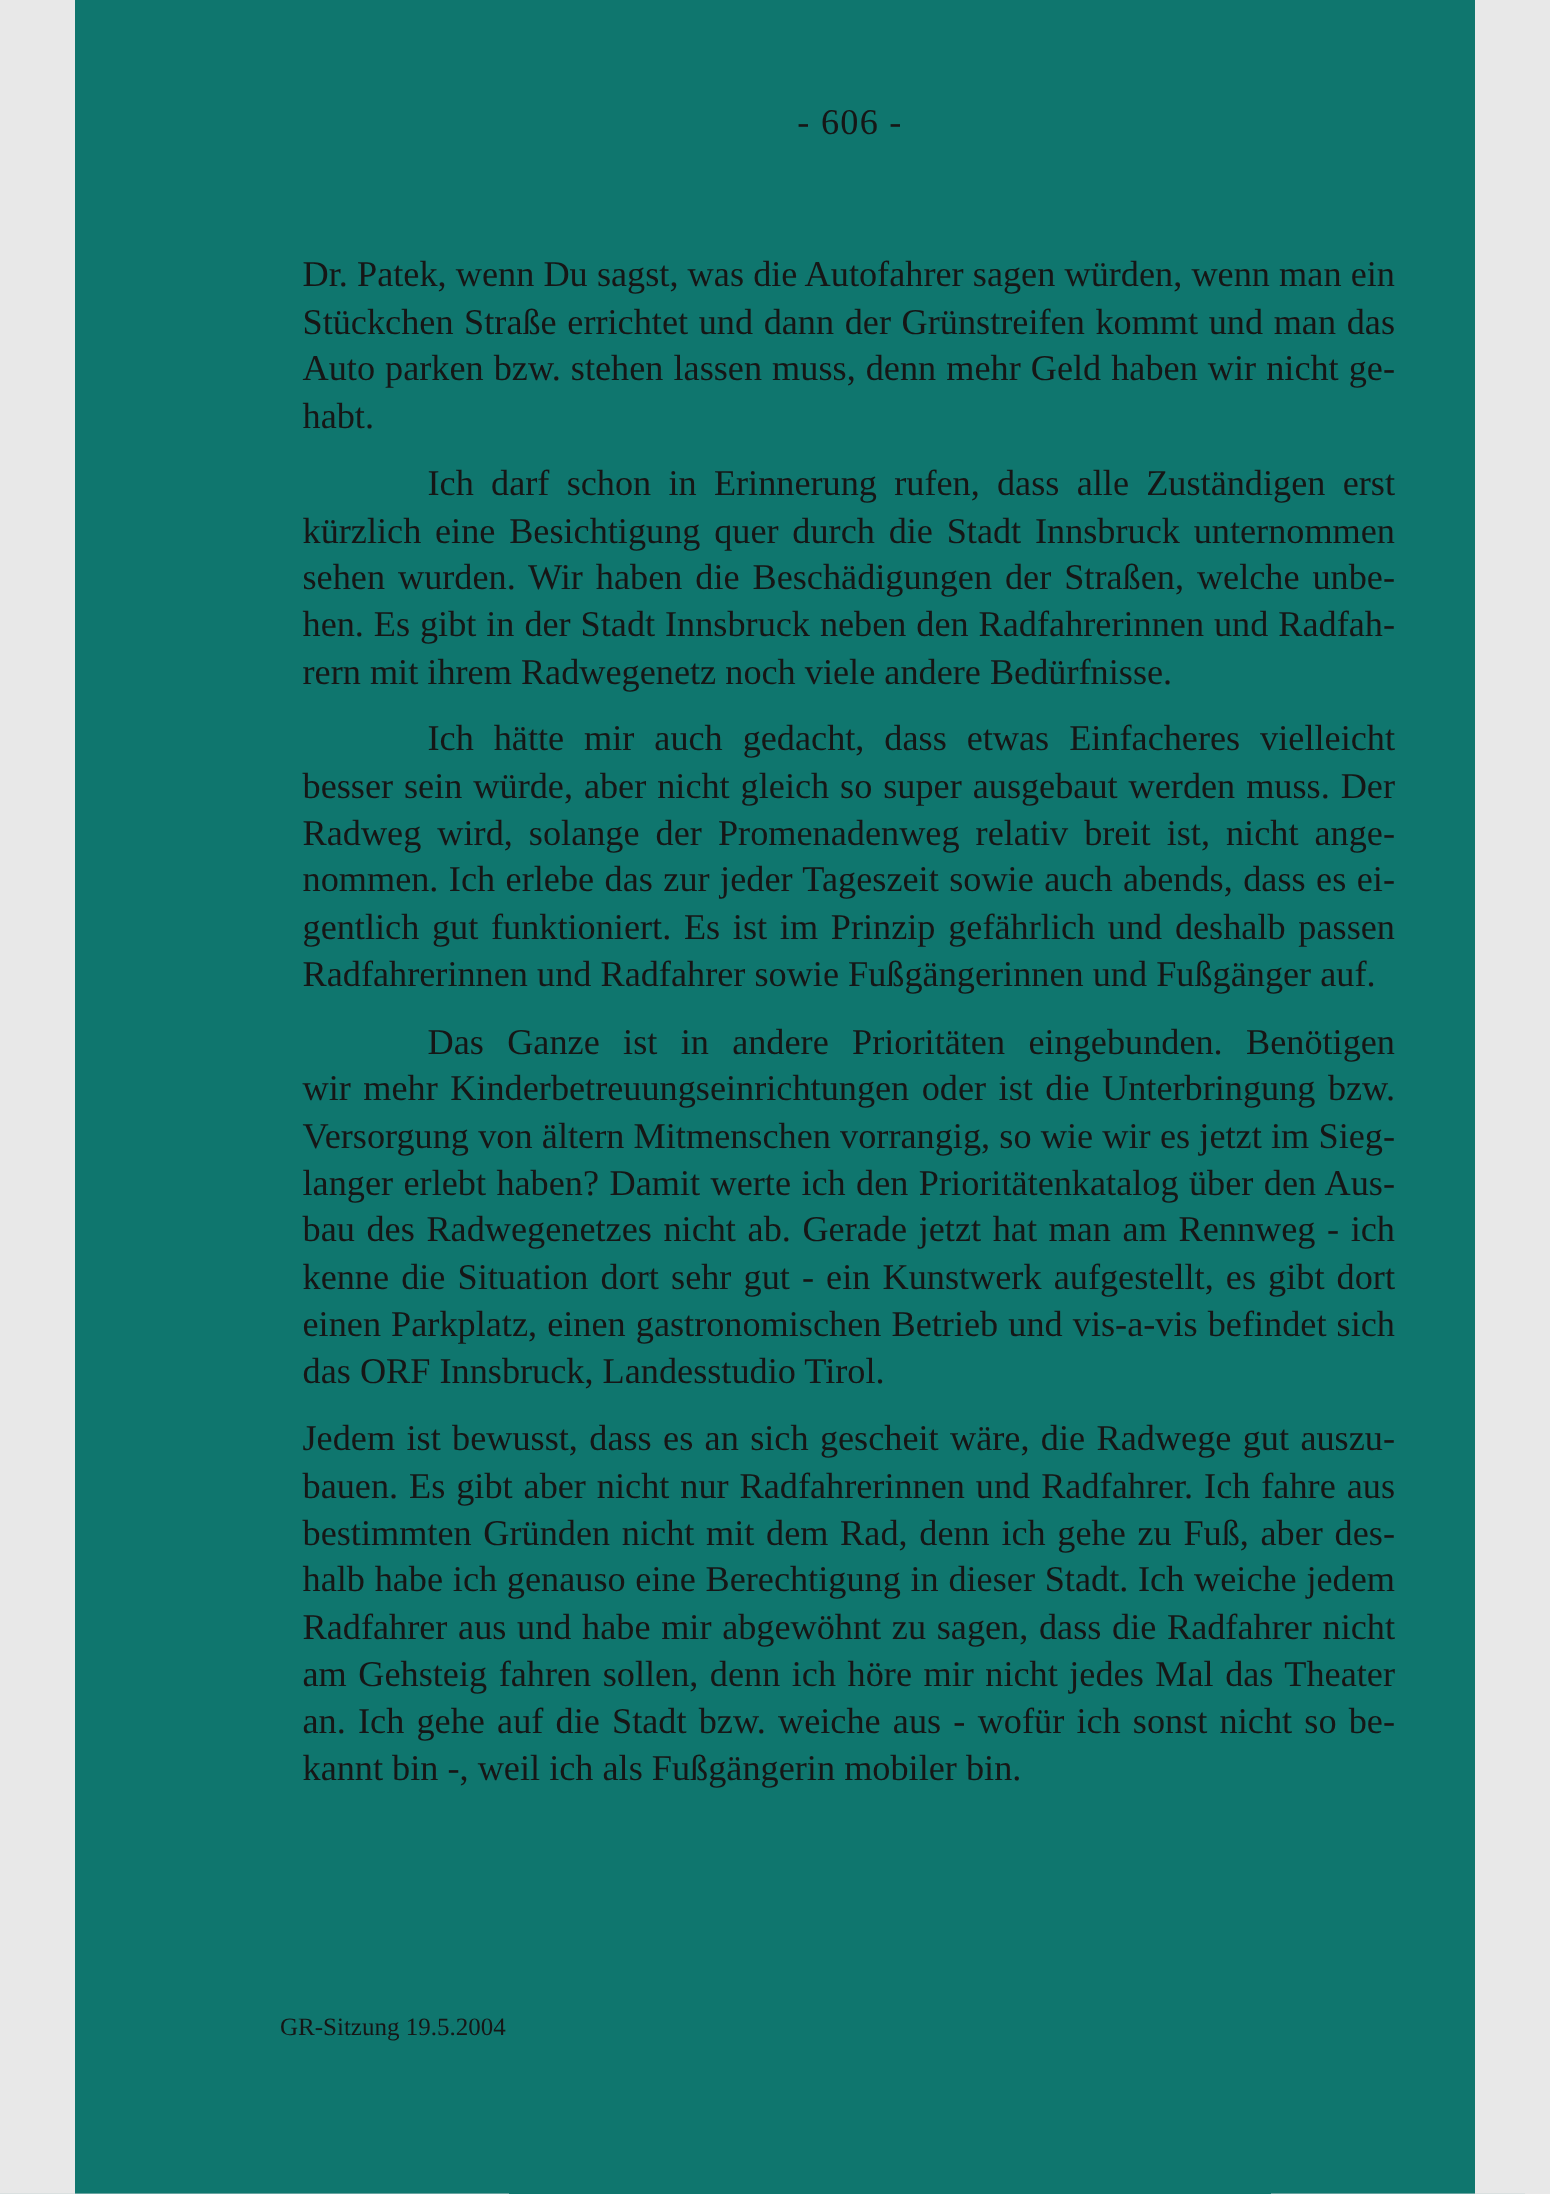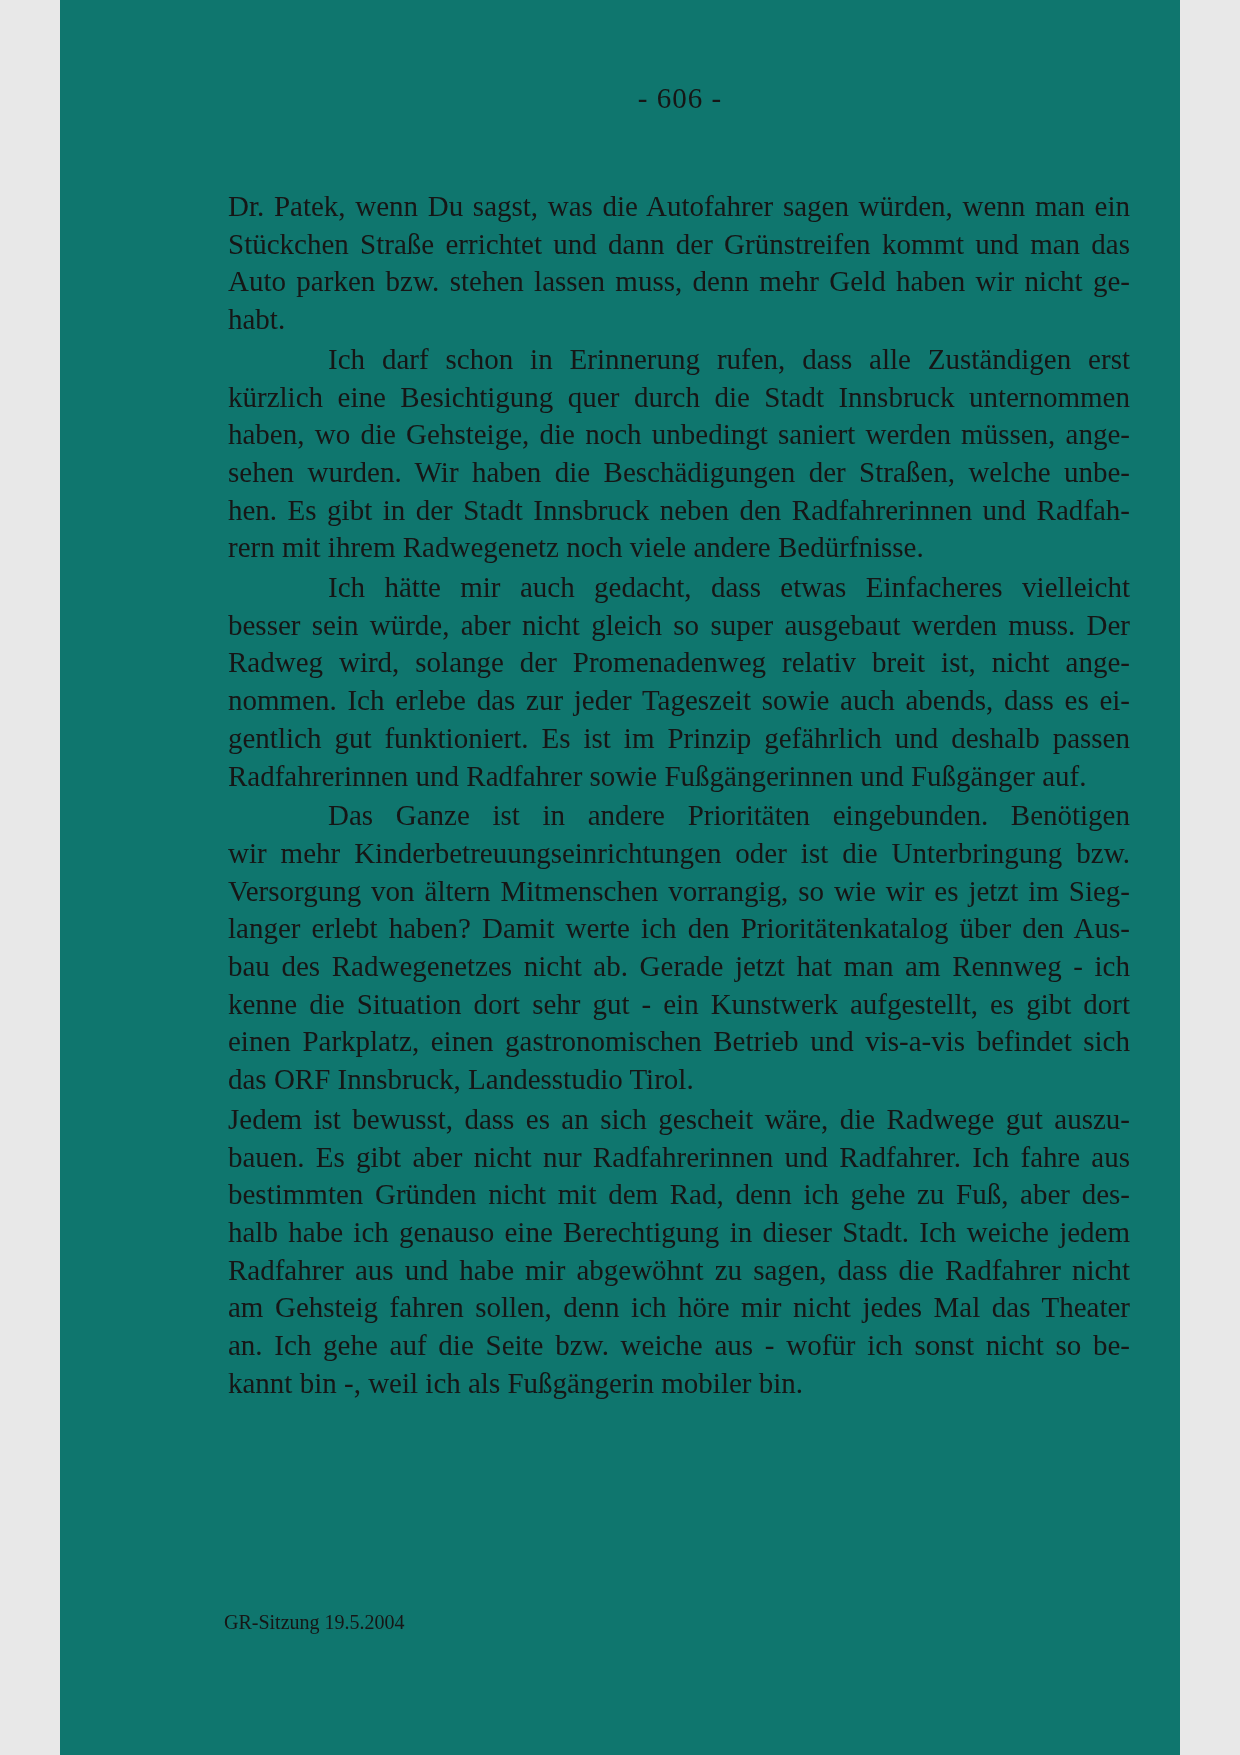--- a/index.html
+++ b/index.html
@@ -28,21 +28,21 @@
   }
   .content {
     position: absolute;
     top: 186px;
     left: 166px;
     width: 906px;
     font-size: 29px;
     line-height: 37.7px;
   }
   .para {
-    margin: 2px;
+    margin: 16px;
   }
   .line {
     text-align: justify;
     text-align-last: justify;
     white-space: normal;
   }
   .para .line:last-child {
     text-align-last: left;
   }
   .line.indent {
@@ -65,21 +65,20 @@
   <div class="content">
       <div class="para">
         <div class="line">Dr. Patek, wenn Du sagst, was die Autofahrer sagen würden, wenn man ein</div>
         <div class="line">Stückchen Straße errichtet und dann der Grünstreifen kommt und man das</div>
         <div class="line">Auto parken bzw. stehen lassen muss, denn mehr Geld haben wir nicht ge-</div>
         <div class="line">habt.</div>
       </div>
       <div class="para">
         <div class="line indent">Ich darf schon in Erinnerung rufen, dass alle Zuständigen erst</div>
         <div class="line">kürzlich eine Besichtigung quer durch die Stadt Innsbruck unternommen</div>
-        <div class="line">haben, wo die Gehsteige, die noch unbedingt saniert werden müssen, ange-</div>
         <div class="line">sehen wurden. Wir haben die Beschädigungen der Straßen, welche unbe-</div>
         <div class="line">hen. Es gibt in der Stadt Innsbruck neben den Radfahrerinnen und Radfah-</div>
         <div class="line">rern mit ihrem Radwegenetz noch viele andere Bedürfnisse.</div>
       </div>
       <div class="para">
         <div class="line indent">Ich hätte mir auch gedacht, dass etwas Einfacheres vielleicht</div>
         <div class="line">besser sein würde, aber nicht gleich so super ausgebaut werden muss. Der</div>
         <div class="line">Radweg wird, solange der Promenadenweg relativ breit ist, nicht ange-</div>
         <div class="line">nommen. Ich erlebe das zur jeder Tageszeit sowie auch abends, dass es ei-</div>
         <div class="line">gentlich gut funktioniert. Es ist im Prinzip gefährlich und deshalb passen</div>
@@ -95,19 +94,19 @@
         <div class="line">einen Parkplatz, einen gastronomischen Betrieb und vis-a-vis befindet sich</div>
         <div class="line">das ORF Innsbruck, Landesstudio Tirol.</div>
       </div>
       <div class="para">
         <div class="line">Jedem ist bewusst, dass es an sich gescheit wäre, die Radwege gut auszu-</div>
         <div class="line">bauen. Es gibt aber nicht nur Radfahrerinnen und Radfahrer. Ich fahre aus</div>
         <div class="line">bestimmten Gründen nicht mit dem Rad, denn ich gehe zu Fuß, aber des-</div>
         <div class="line">halb habe ich genauso eine Berechtigung in dieser Stadt. Ich weiche jedem</div>
         <div class="line">Radfahrer aus und habe mir abgewöhnt zu sagen, dass die Radfahrer nicht</div>
         <div class="line">am Gehsteig fahren sollen, denn ich höre mir nicht jedes Mal das Theater</div>
-        <div class="line">an. Ich gehe auf die Seite bzw. weiche aus - wofür ich sonst nicht so be-</div>
+        <div class="line">an. Ich gehe auf die Stadt bzw. weiche aus - wofür ich sonst nicht so be-</div>
         <div class="line">kannt bin -, weil ich als Fußgängerin mobiler bin.</div>
       </div>
     </div>
 
   <div class="footer">GR-Sitzung 19.5.2004</div>
 </div>
 
 </body></html>

